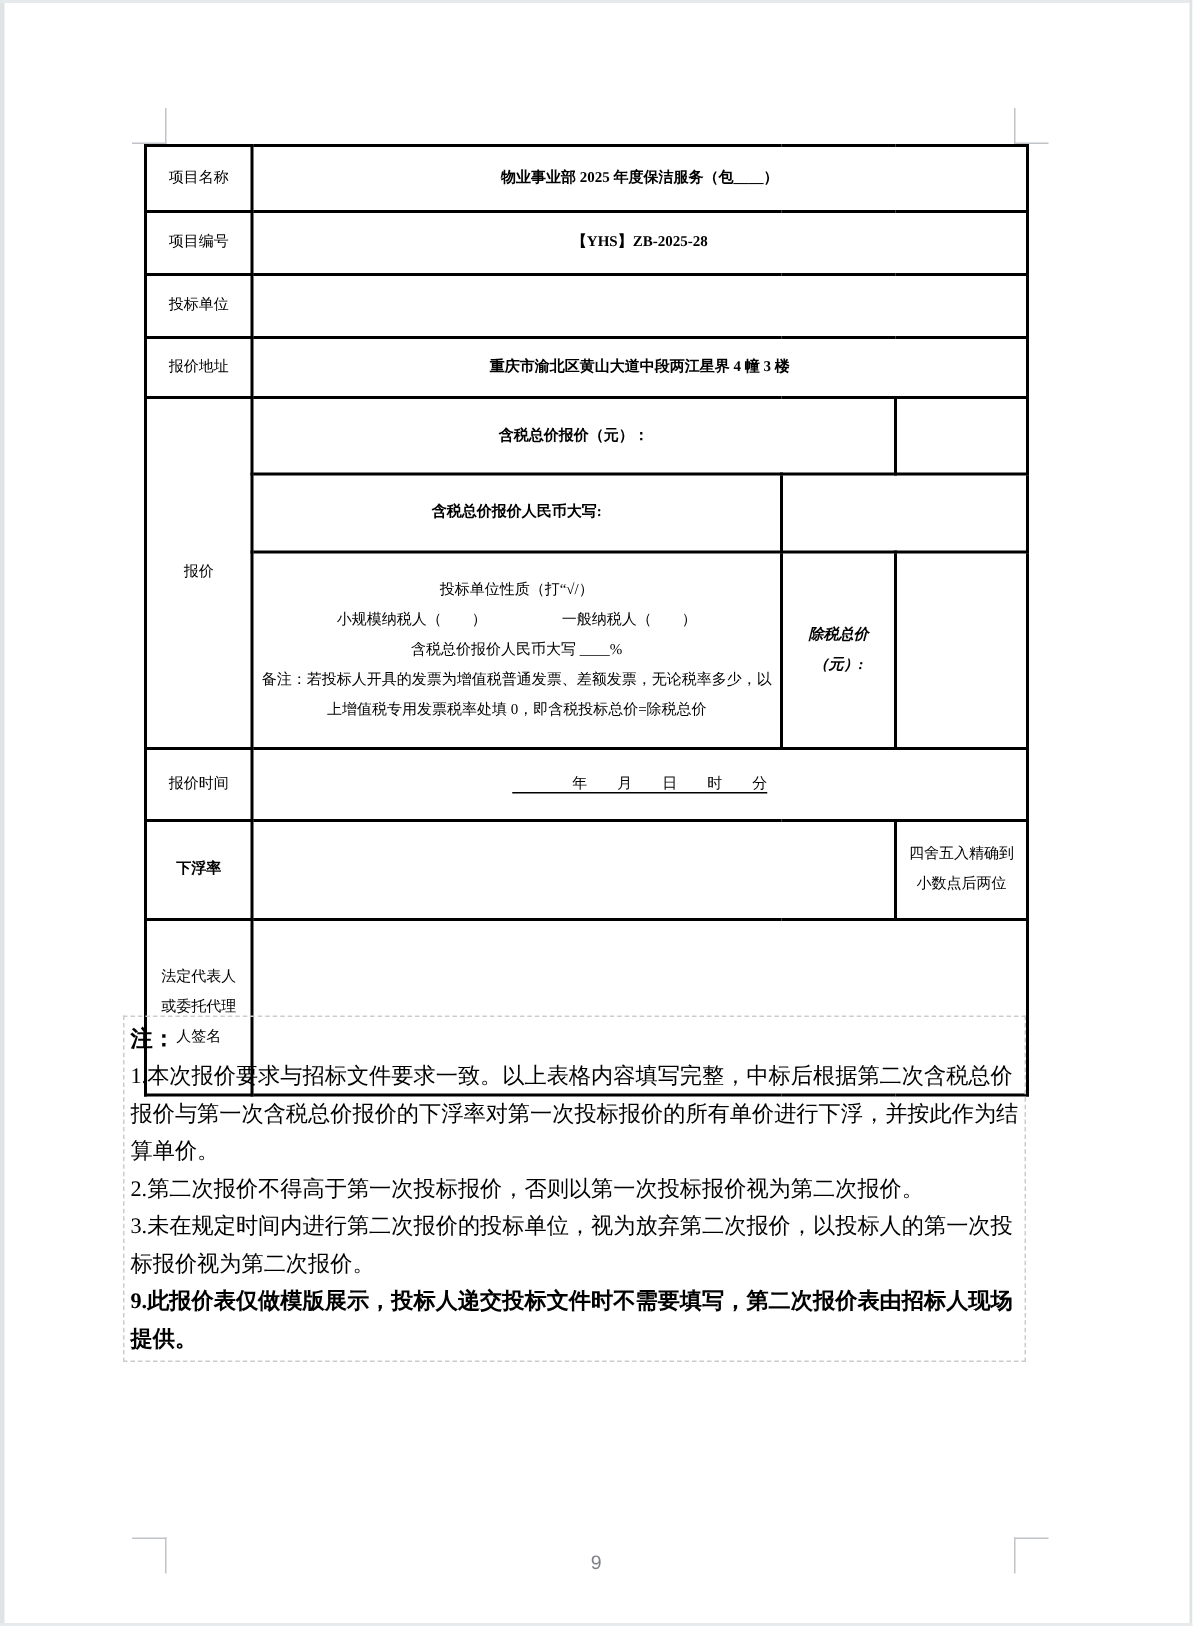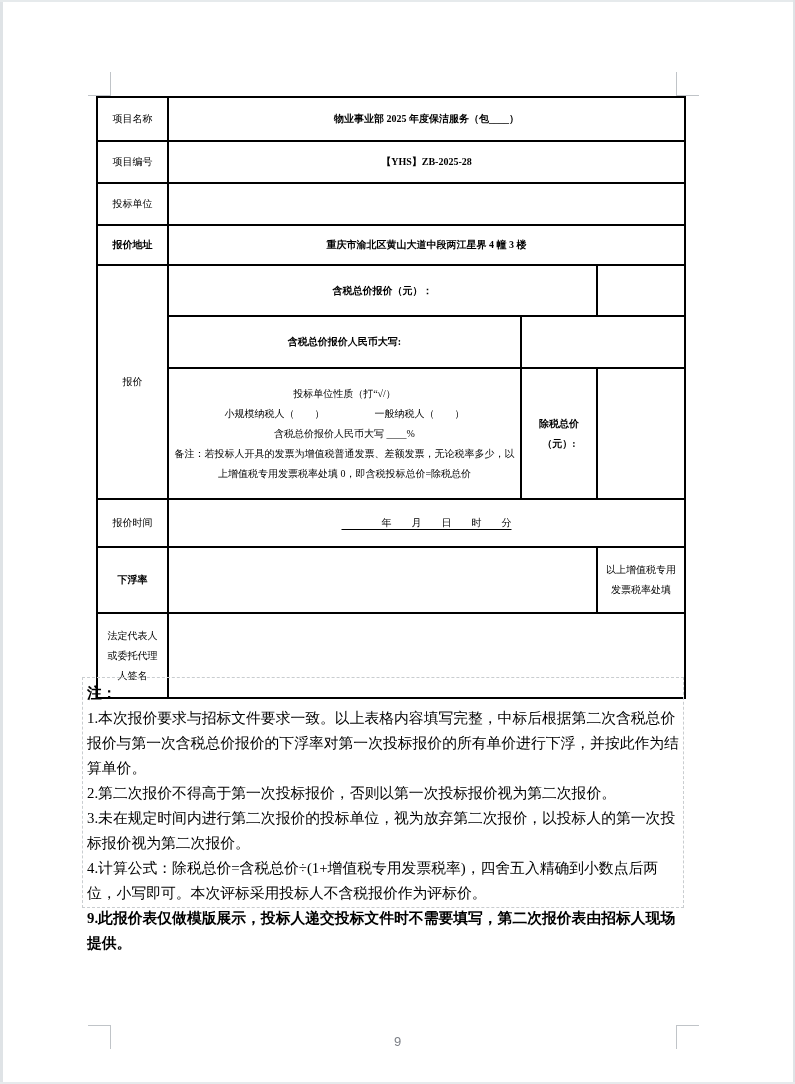--- a/index.html
+++ b/index.html
@@ -28,30 +28,30 @@
   table.form{border-collapse:collapse;table-layout:fixed;width:590px;}
   table.form td{
     border:2px solid #000;
     padding:0 4px;
     vertical-align:middle;
     text-align:center;
     font-size:10px;
     line-height:20px;
     overflow:hidden;
   }
-  .h1 td{height:42px;} .h2 td{height:40px;} .h3 td{height:40px;border-radius:13px;} .h4 td{height:38px;font-weight:bold;}
+  .h1 td{height:42px;} .h2 td{height:40px;} .h3 td{height:40px;border-radius:13px;} .h4 td{height:38px;}
   .h5 td{height:49px;} .h6 td{height:50px;} .h7 td{height:129px;} .h8 td{height:46px;border-radius:22px;}
   .h9 td{height:64px;} .h10 td{height:83px;}
   .bold{font-weight:bold;}
   .ta-right{text-align:right;padding-right:9px;}
   .label-cell{padding:0 4px;}
   .nature-cell{font-size:14.5px;line-height:21.5px;padding:2px 4px;margin-top:44px;}
   .nature-line{white-space:pre;}
   .blank-u{letter-spacing:0;}
-  .excl-cell{font-weight:bold;line-height:22px;}
+  .excl-cell{font-weight:bold;line-height:22px;font-style:italic;}
   .time-cell span{white-space:pre;text-decoration:underline;text-underline-offset:3px;}
   .round-note{font-size:14.5px;line-height:21px;padding:2px 3px;}
 
   
   .notes{
     position:absolute;left:82px;top:677px;width:602px;height:231px;
     border:1px dashed #c9cdd0;
     box-sizing:border-box;
     padding:3px 4px 0 4px;
     font-size:14.8px;line-height:25px;
@@ -133,34 +133,33 @@
       </tr>
 
       <tr class="h8">
         <td class="label-cell">报价时间</td>
         <td colspan="3" class="time-cell"><span>　　　　年　　月　　日　　时　　分</span></td>
       </tr>
 
       <tr class="h9">
         <td class="label-cell bold">下浮率</td>
         <td colspan="2"></td>
-        <td class="round-note">以上增值税专用发票税率处填</td>
+        <td class="round-note">四舍五入精确到小数点后两位</td>
       </tr>
 
       <tr class="h10">
-        <td class="label-cell" style="padding:0 5px;">法定代表人或委托代理人签名</td>
+        <td class="label-cell" style="padding:16px 5px;">法定代表人或委托代理人签名</td>
         <td colspan="3"></td>
       </tr>
     </tbody>
       </table>
   </div>
 
   <div class="notes">
     <p class="title">注：</p>
     <p>1.本次报价要求与招标文件要求一致。以上表格内容填写完整，中标后根据第二次含税总价报价与第一次含税总价报价的下浮率对第一次投标报价的所有单价进行下浮，并按此作为结算单价。</p>
     <p>2.第二次报价不得高于第一次投标报价，否则以第一次投标报价视为第二次报价。</p>
     <p>3.未在规定时间内进行第二次报价的投标单位，视为放弃第二次报价，以投标人的第一次投标报价视为第二次报价。</p>
-    <p>4.计算公式：除税总价=含税总价÷(1+增值税专用发票税率)，四舍五入精确到小数点后两位，小写即可。本次评标采用投标人不含税报价作为评标价。</p>
     <p class="b">9.此报价表仅做模版展示，投标人递交投标文件时不需要填写，第二次报价表由招标人现场提供。</p>
   </div>
 
   <div class="page-number">9</div>
 </div>
 
 </body></html>

